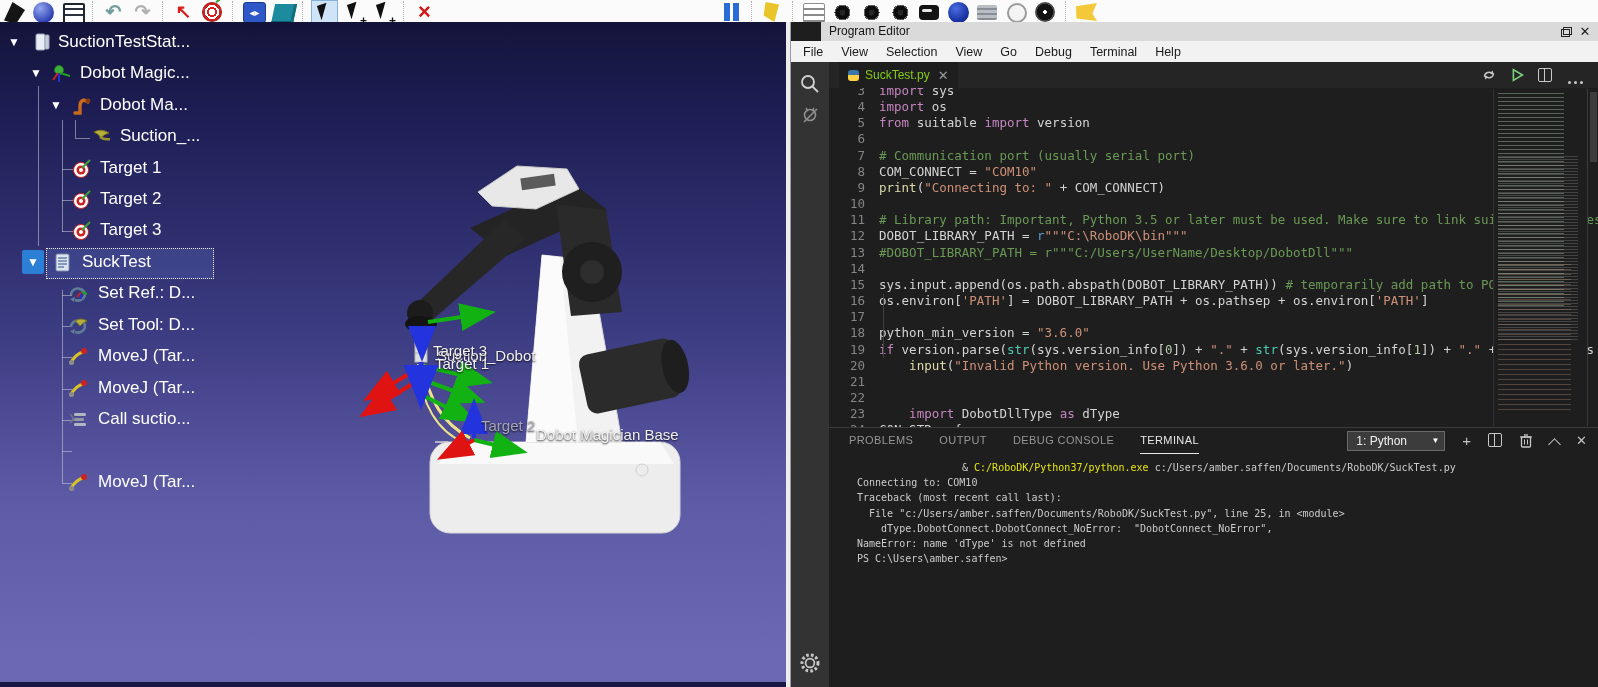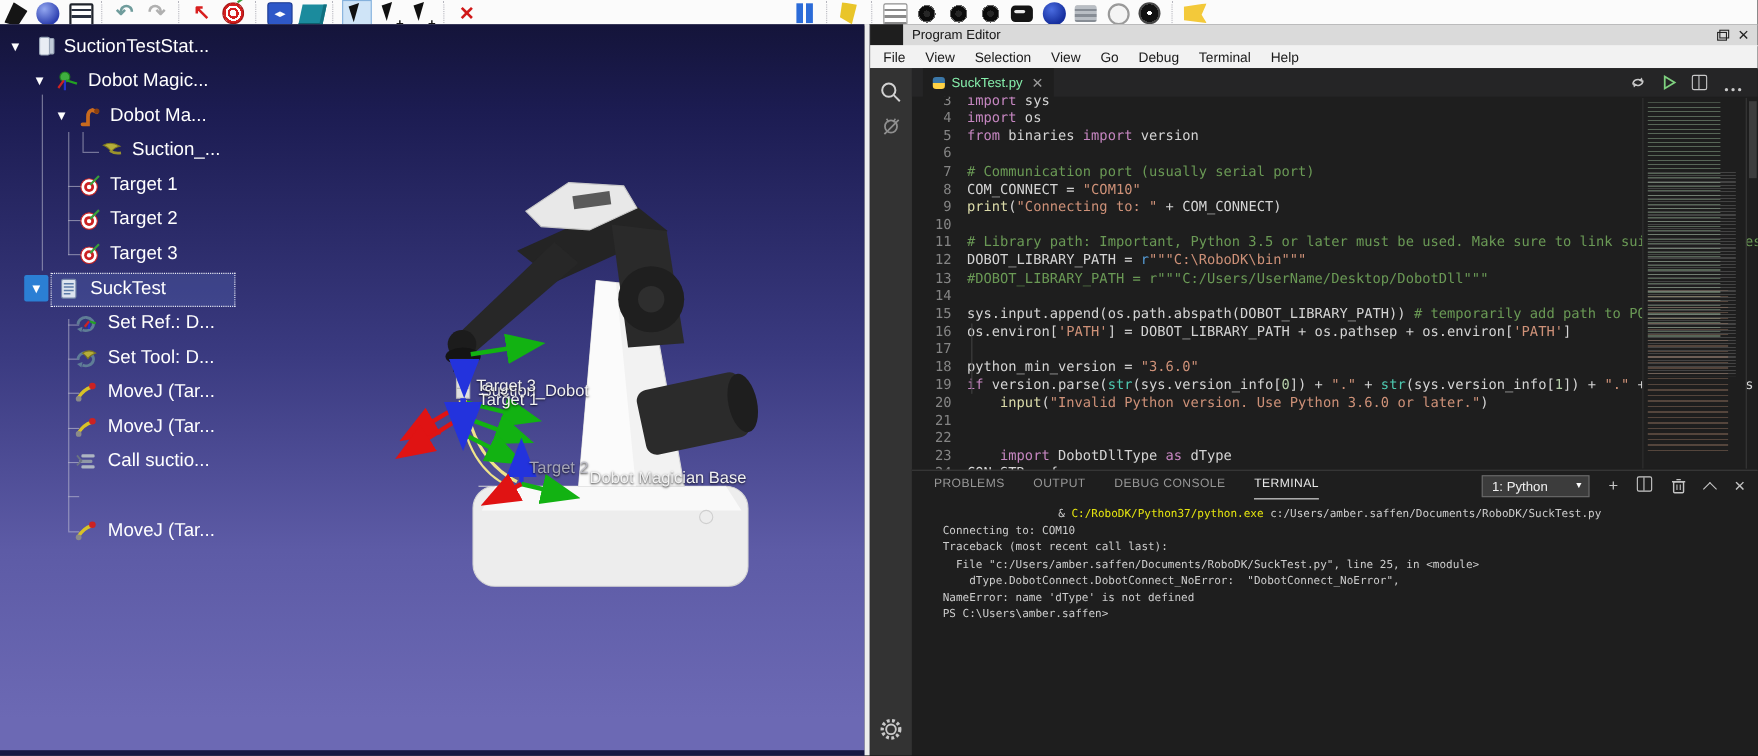--- a/index.html
+++ b/index.html
@@ -57,21 +57,21 @@
   #wclose{right:6px;font-size:13px;}
   #pemenu{position:absolute;left:0;top:19px;right:0;height:21px;background:#f2f2f2;border-bottom:1px solid #d6d6d6;display:flex;align-items:center;gap:18px;padding-left:12px;color:#1a1a1a;font-size:12.5px;}
   #pebody{position:absolute;left:0;top:40px;right:0;bottom:0;background:#1e1e1e;}
   #actbar{position:absolute;left:0;top:0;width:38px;height:100%;background:#333333;}
   .abicon{position:absolute;left:7px;width:24px;height:24px;}
   #abgear{bottom:12px;top:auto;}
   
   #tabbar{position:absolute;left:38px;top:0;right:0;height:26px;background:#252526;}
   #tab1{position:absolute;left:10px;top:0;height:26px;padding:0 9px;background:#1e1e1e;display:flex;align-items:center;gap:6px;}
   .pyico{width:11px;height:11px;border-radius:3px;background:linear-gradient(180deg,#3b77a8 0 50%,#ffd245 50% 100%);}
-  #tab1 .tlbl{color:#86efac;font-size:12px;}
+  #tab1 .tlbl{color:#84cc16;font-size:12px;}
   #tab1 .tclose{color:#9b9b9b;font-size:13px;margin-left:2px;}
   .tact{position:absolute;top:4px;width:20px;height:18px;color:#c9c9c9;text-align:center;}
   .dots i{display:inline-block;width:3px;height:3px;border-radius:50%;background:#c9c9c9;margin:0 1.5px;vertical-align:middle;}
   .splitico{display:inline-block;width:12px;height:12px;border:1.4px solid #c9c9c9;border-radius:2px;position:relative;margin-top:2px;}
   .splitico::after{content:"";position:absolute;left:4.5px;top:0;bottom:0;width:1.4px;background:#c9c9c9;}
   
   #codewrap{position:absolute;left:38px;top:26px;right:0;height:339px;overflow:hidden;font-family:"DejaVu Sans Mono",monospace;font-size:12.5px;line-height:16.15px;}
   .cl{display:flex;white-space:pre;}
   .cl:first-child{margin-top:-5px;}
   .ln{width:36px;text-align:right;padding-right:14px;color:#858585;flex:0 0 auto;}
@@ -444,21 +444,21 @@
             <path d="M6,4 L16,10 L6,16 z" fill="none" stroke="#7ed07e" stroke-width="1.8"></path>
           </svg>
         <span class="tact" style="right:44px"><span class="splitico"></span></span>
         <span class="tact dots" style="right:14px;padding-top:7px"><i></i><i></i><i></i></span>
       </div>
 
       <div id="codewrap">
         <div id="code-lines">
             <div class="cl"><span class="ln">3</span><span class="ct"><span class="tk-kw">import</span><span class="tk-pl"> sys</span></span></div>
             <div class="cl"><span class="ln">4</span><span class="ct"><span class="tk-kw">import</span><span class="tk-pl"> os</span></span></div>
-            <div class="cl"><span class="ln">5</span><span class="ct"><span class="tk-kw">from</span><span class="tk-pl"> binaries </span><span class="tk-kw">import</span><span class="tk-pl"> version</span></span></div>
+            <div class="cl"><span class="ln">5</span><span class="ct"><span class="tk-kw">from</span><span class="tk-pl"> suitable </span><span class="tk-kw">import</span><span class="tk-pl"> version</span></span></div>
             <div class="cl"><span class="ln">6</span><span class="ct"></span></div>
             <div class="cl"><span class="ln">7</span><span class="ct"><span class="tk-cm"># Communication port (usually serial port)</span></span></div>
             <div class="cl"><span class="ln">8</span><span class="ct"><span class="tk-pl">COM_CONNECT = </span><span class="tk-st">"COM10"</span></span></div>
             <div class="cl"><span class="ln">9</span><span class="ct"><span class="tk-fn">print</span><span class="tk-pl">(</span><span class="tk-st">"Connecting to: "</span><span class="tk-pl"> + COM_CONNECT)</span></span></div>
             <div class="cl"><span class="ln">10</span><span class="ct"></span></div>
             <div class="cl"><span class="ln">11</span><span class="ct"><span class="tk-cm"># Library path: Important, Python 3.5 or later must be used. Make sure to link suitable binaries</span></span></div>
             <div class="cl"><span class="ln">12</span><span class="ct"><span class="tk-pl">DOBOT_LIBRARY_PATH = </span><span class="tk-pre">r</span><span class="tk-st">"""C:\RoboDK\bin"""</span></span></div>
             <div class="cl"><span class="ln">13</span><span class="ct"><span class="tk-cm">#DOBOT_LIBRARY_PATH = r"""C:/Users/UserName/Desktop/DobotDll"""</span></span></div>
             <div class="cl"><span class="ln">14</span><span class="ct"></span></div>
             <div class="cl"><span class="ln">15</span><span class="ct"><span class="tk-pl">sys.input.append(os.path.abspath(DOBOT_LIBRARY_PATH)) </span><span class="tk-cm"># temporarily add path to POSTS folder</span></span></div>

